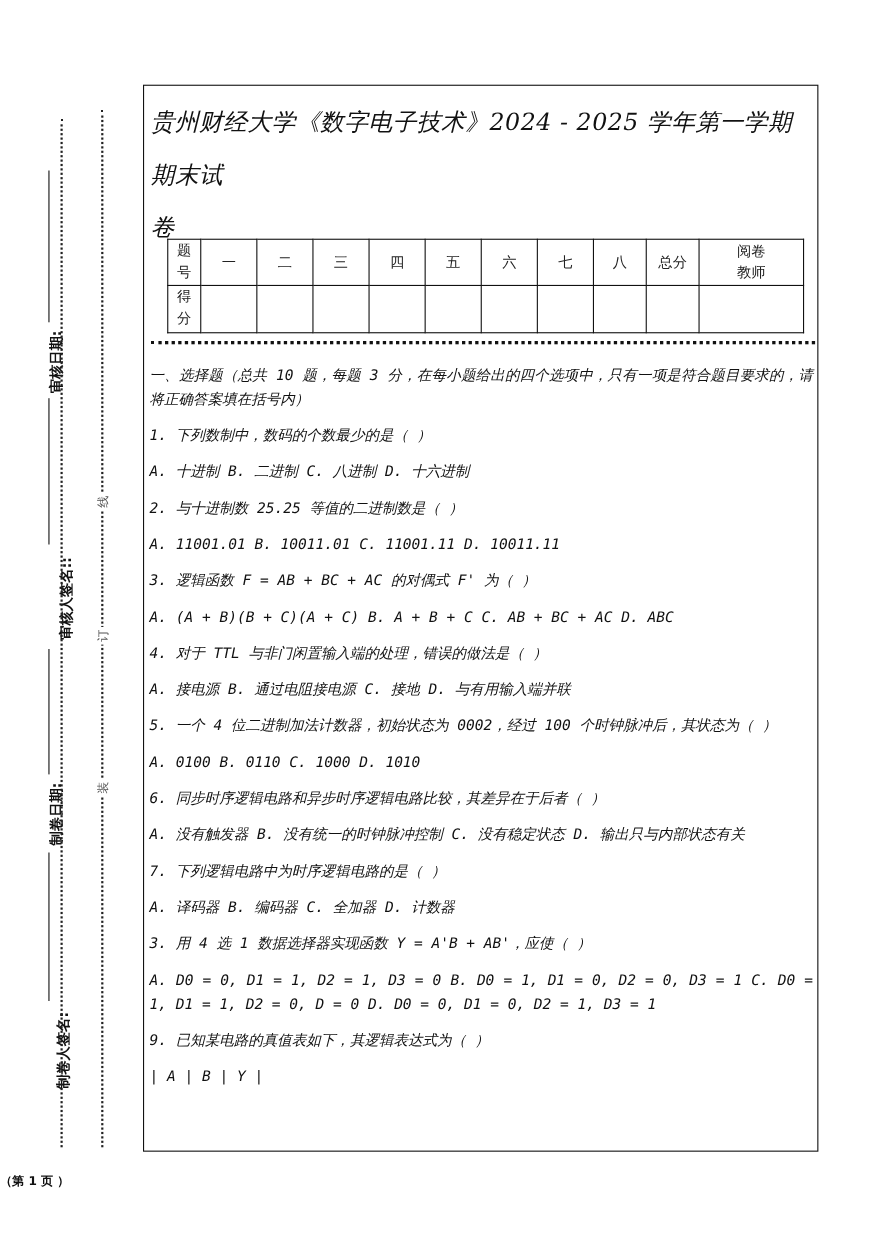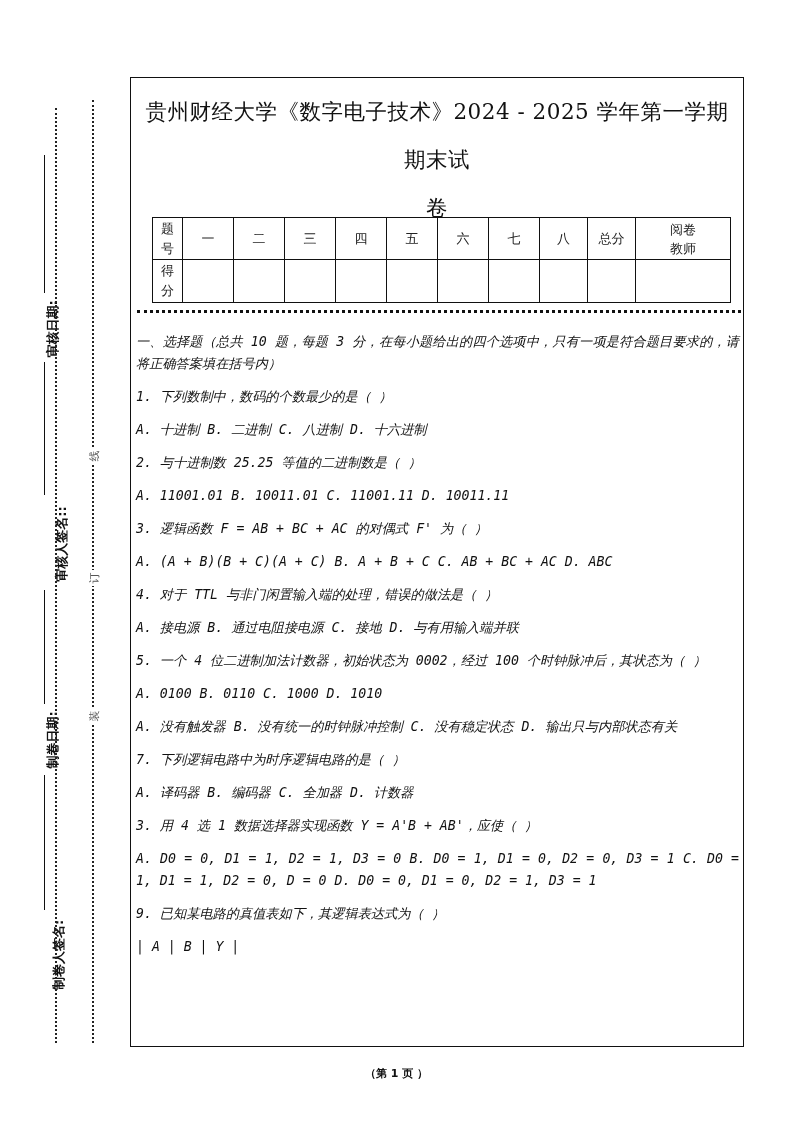--- a/index.html
+++ b/index.html
@@ -9,39 +9,39 @@
   .margin-label { position:absolute; left:24px; width:36px; font-family:"DejaVu Sans", "Liberation Sans", sans-serif; font-weight:bold; font-size:13px; transform-origin:center; white-space:nowrap; text-align:center; }
   .margin-label span { display:inline-block; transform:rotate(-90deg); }
   .solid-seg { position:absolute; left:44px; width:1.4px; background:#111; }
   .dot-line { position:absolute; width:0; border-left:2.5px dotted #222; }
   .bind-char { position:absolute; left:86px; width:16px; font-size:11px; color:#555; background:#fff; text-align:center; line-height:16px; }
   .bind-char span { display:inline-block; transform:rotate(-90deg); }
 
   
   .frame { position:absolute; left:130px; top:77px; width:614px; height:970px; border:1.3px solid #111; box-sizing:border-box; }
 
-  .title { position:absolute; left:0; right:0; top:10px; text-align:center; font-size:21.5px; line-height:48px; letter-spacing:0.5px; padding:0 6px; }
+  .title { position:absolute; left:0; right:0; top:10px; text-align:left; font-size:21.5px; line-height:48px; letter-spacing:0.5px; padding:0 6px;font-style:italic; }
   .title .line2 { display:block; }
 
   .info-row { position:absolute; left:34px; top:96px; font-size:11.5px; display:flex; align-items:flex-end; }
   .info-row .lbl { white-space:nowrap; }
   .info-row .blank { display:inline-block; border-bottom:1px solid #111; height:12px; margin-right:2px; }
 
   .score-table { position:absolute; left:21px; top:139px; border-collapse:collapse; font-size:13px; }
   .score-table td { border:1px solid #111; text-align:center; vertical-align:middle; color:#222; padding:0; }
   .score-table tr.r1 td { height:41px; }
   .score-table tr.r2 td { height:42px; }
   .score-table td.first { width:29px; line-height:20px; }
 
   .sep { position:absolute; left:6px; right:2px; top:232px; border-top:3px dotted #111; }
 
   .content { position:absolute; left:5px; right:4px; top:253px; font-family:"DejaVu Sans Mono", "Liberation Mono", monospace; font-size:13.2px; line-height:22px; color:#111; }
   .content p { margin:0 0 11px 0; text-align:justify;font-style:italic; }
 
-  .footer { position:absolute; left:0; right:0; top:1066px; text-align:center; font-family:"DejaVu Sans", "Liberation Sans", sans-serif; font-weight:bold; font-size:11px; }
+  .footer { position:absolute; left:0; right:0; top:1066px; font-family:"DejaVu Sans", "Liberation Sans", sans-serif; font-weight:bold; font-size:11px; }
 </style>
 </head>
 <body>
 
 <div>
   <div class="solid-seg" style="top:155px;height:138px;"></div>
   <div class="margin-label" style="top:298px;height:62px;line-height:62px;"><span>审核日期:</span></div>
   <div class="solid-seg" style="top:362px;height:133px;"></div>
   <div class="margin-label" style="top:500px;height:88px;line-height:88px;"><span>审核人签名::</span></div>
   <div class="solid-seg" style="top:590px;height:114px;"></div>
@@ -101,20 +101,21 @@
     <p>1. 下列数制中，数码的个数最少的是（  ）</p>
     <p>A. 十进制  B. 二进制  C. 八进制  D. 十六进制</p>
     <p>2. 与十进制数 25.25 等值的二进制数是（  ）</p>
     <p>A. 11001.01  B. 10011.01  C. 11001.11  D. 10011.11</p>
     <p>3. 逻辑函数 F = AB + BC + AC 的对偶式 F' 为（  ）</p>
     <p>A. (A + B)(B + C)(A + C)  B. A + B + C  C. AB + BC + AC  D. ABC</p>
     <p>4. 对于 TTL 与非门闲置输入端的处理，错误的做法是（  ）</p>
     <p>A. 接电源  B. 通过电阻接电源  C. 接地  D. 与有用输入端并联</p>
     <p>5. 一个 4 位二进制加法计数器，初始状态为 0002，经过 100 个时钟脉冲后，其状态为（  ）</p>
     <p>A. 0100  B. 0110  C. 1000  D. 1010</p>
+    <p>6. 同步时序逻辑电路和异步时序逻辑电路比较，其差异在于后者（  ）</p>
     <p>A. 没有触发器  B. 没有统一的时钟脉冲控制  C. 没有稳定状态  D. 输出只与内部状态有关</p>
     <p>7. 下列逻辑电路中为时序逻辑电路的是（  ）</p>
     <p>A. 译码器  B. 编码器  C. 全加器  D. 计数器</p>
     <p>3. 用 4 选 1 数据选择器实现函数 Y = A'B + AB'，应使（  ）</p>
     <p>A. D0 = 0, D1 = 1, D2 = 1, D3 = 0  B. D0 = 1, D1 = 0, D2 = 0, D3 = 1  C. D0 = 1, D1 = 1, D2 = 0, D = 0  D. D0 = 0, D1 = 0, D2 = 1, D3 = 1</p>
     <p>9. 已知某电路的真值表如下，其逻辑表达式为（  ）</p>
     <p>| A | B | Y |</p>
   </div>
 </div>
 

